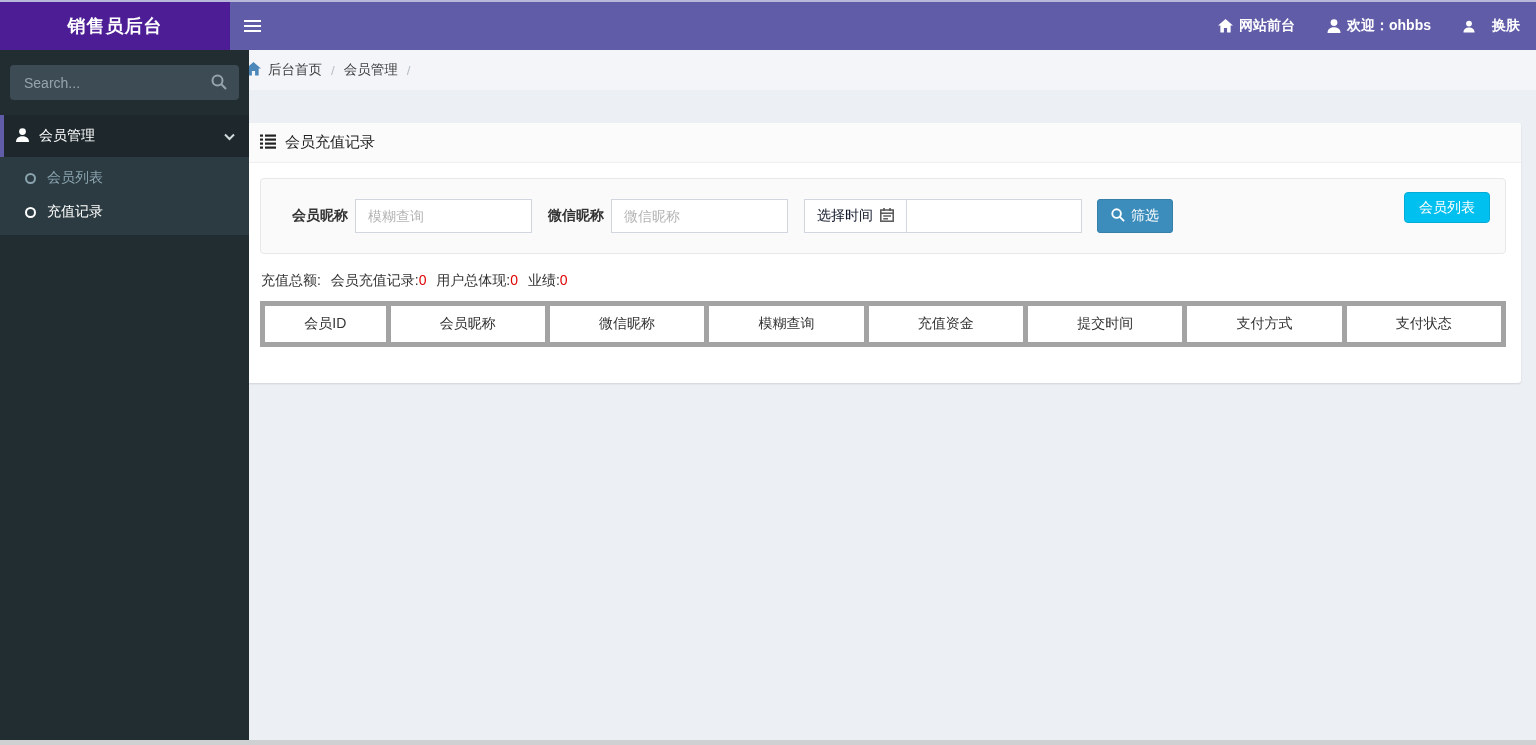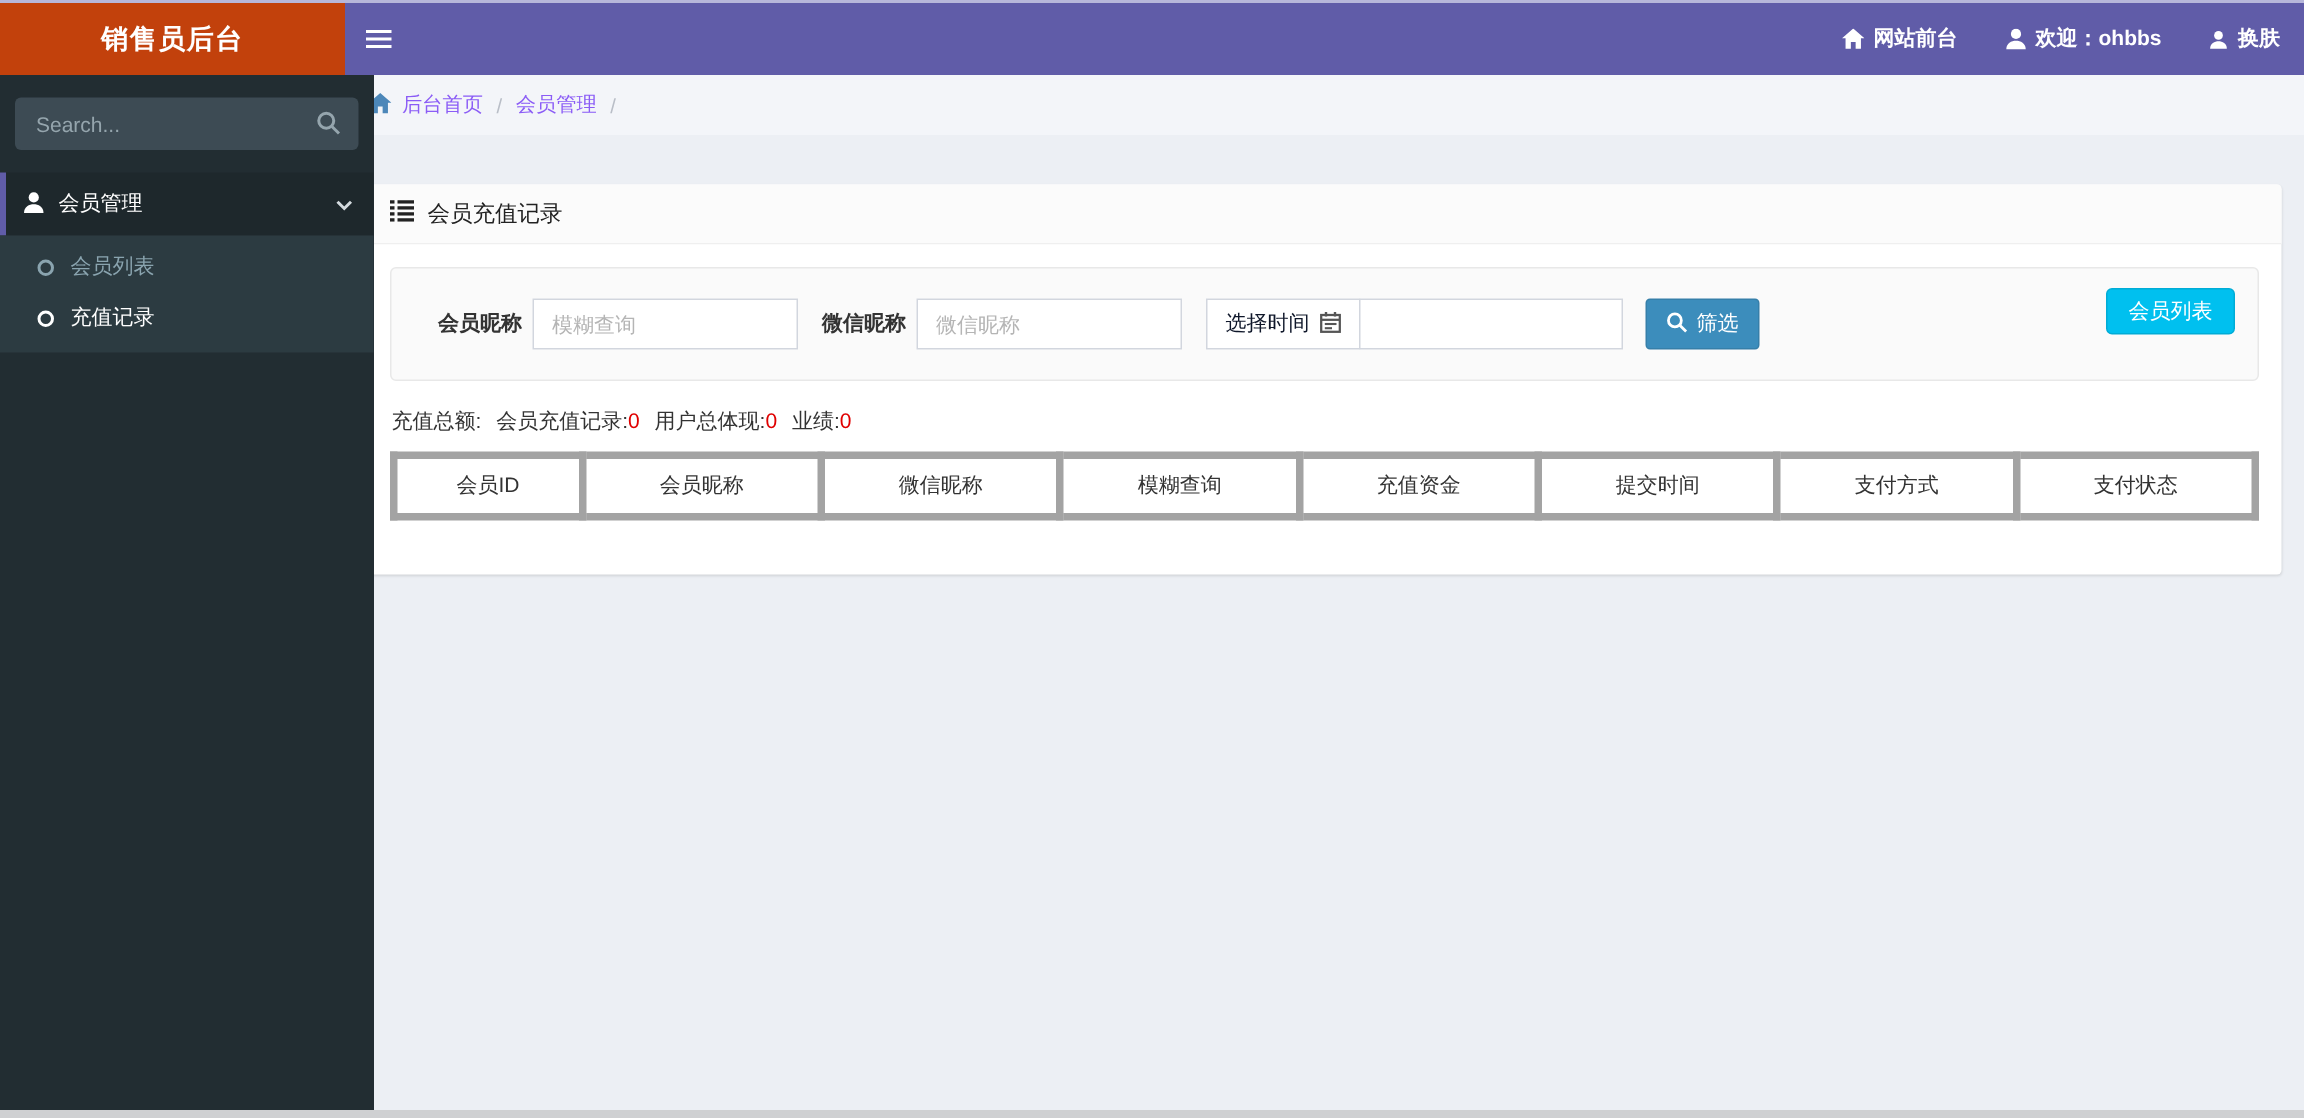--- a/index.html
+++ b/index.html
@@ -12,21 +12,21 @@
   }
 
   
   .topbar {
     position: fixed; top: 0; left: 0; right: 0; height: 50px;
     background: #605ca8;
     border-top: 2px solid #b7b7da;
     display: flex; align-items: stretch; z-index: 100;
   }
   .logo {
-    width: 230px; background: #c2410c; color: #fff;
+    width: 230px; background: #4c1d95; color: #fff;
     font-size: 18px; font-weight: bold;
     display: flex; align-items: center; justify-content: center;
     cursor: pointer; letter-spacing: 1px;
   }
   .hamburger {
     width: 45px; display: flex; flex-direction: column;
     align-items: center; justify-content: center; gap: 3px; cursor: pointer;
   }
   .hamburger i { width: 17px; height: 2px; background: #fff; display: block; }
   .nav-right {
@@ -73,21 +73,21 @@
     border: 2px solid #8aa4af; display: inline-block; flex: 0 0 auto;
   }
   .treeview li.active .circle-o { border-color: #fff; }
 
   
   .content-wrapper { margin-left: 230px; padding-top: 50px; min-height: 745px; }
   .breadcrumb-band {
     height: 40px; background: #f3f5f9;
     display: flex; align-items: center; padding: 0 16px; font-size: 13.5px;
   }
-  .crumb-link { color: #8b5cf6; cursor: pointer; display: flex; align-items: center; gap: 7px; }
+  .crumb-link { color: #404040; cursor: pointer; display: flex; align-items: center; gap: 7px; }
   .crumb-sep { color: #b9bec7; margin: 0 9px; }
 
   .box {
     background: #fff; margin: 33px 15px 15px; border-radius: 3px;
     box-shadow: 0 1px 2px rgba(0,0,0,0.12);
   }
   .box-header {
     padding: 10px 15px; background: #fbfbfb;
     border-bottom: 1px solid #efefef; border-radius: 3px 3px 0 0;
     display: flex; align-items: center; gap: 9px; font-size: 15px; color: #222;
@@ -166,21 +166,21 @@
     </a>
     <a class="nav-link">
       <span>
         <svg width="14" height="14" viewBox="0 0 14 14">
             <circle cx="7" cy="3.6" r="3.4" fill="#fff"></circle>
             <path d="M0.5 14 C0.5 9.8 4 8.2 7 8.2 C10 8.2 13.5 9.8 13.5 14 Z" fill="#fff"></path>
           </svg>
       </span>
       <span>欢迎：ohbbs</span>
     </a>
-    <a class="nav-link" style="padding-right:0;gap:7px;">
+    <a class="nav-link" style="padding-right:0;gap:17px;">
       <span>
         <svg width="12" height="13" viewBox="0 0 14 14">
             <circle cx="7" cy="3.6" r="3.4" fill="#fff"></circle>
             <path d="M0.5 14 C0.5 9.8 4 8.2 7 8.2 C10 8.2 13.5 9.8 13.5 14 Z" fill="#fff"></path>
           </svg>
       </span>
       <span>换肤</span>
     </a>
   </nav>
 </header>

